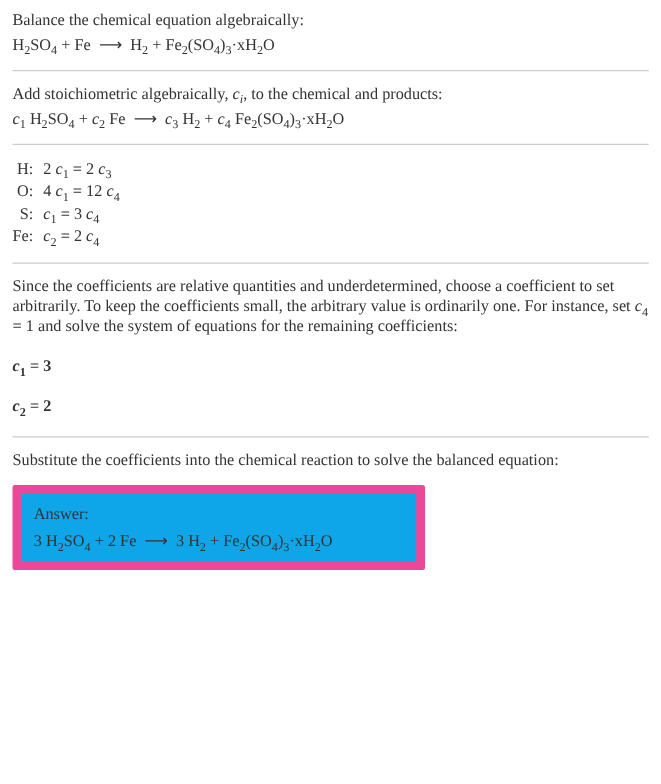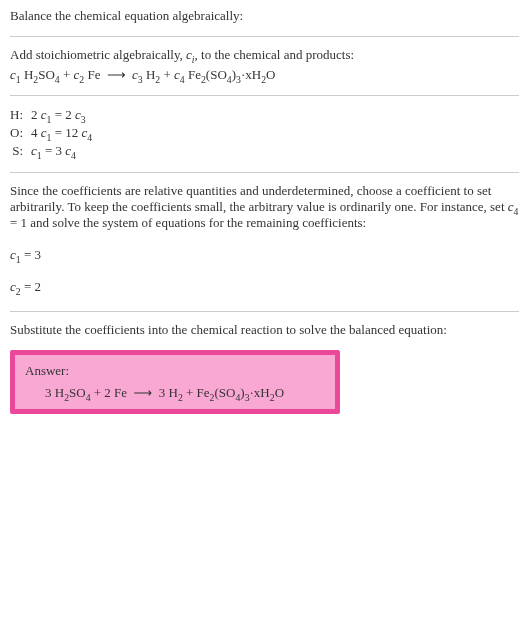--- a/index.html
+++ b/index.html
@@ -51,46 +51,47 @@
     }
     .tcell-eq {
       display: table-cell;
       padding: 1px 0;
     }
     .coeffs {
       margin-top: 4px;
     }
     .coeffs div {
       margin: 16px 0;
+      font-weight: bold;
     }
     .answer-box {
-      border: 5px solid #ec4899;
-      background: #f9a8d4;
+      border: 7px solid #ec4899;
+      background: #0ea5e9;
       padding: 8px 10px;
       border-radius: 2px;
       display: inline-block;
       min-width: 330px;
     }
     .answer-label {
       margin-bottom: 6px;
     }
     .answer-eq {
-      margin-left: 20px;
     }
     .arrow {
       font-family: Arial, sans-serif;
     }
   </style>
 </head>
 <body>
 
 
 
 <div class="section">
   <div>Balance the chemical equation algebraically:</div>
+  <div class="equation">H<span class="sub">2</span>SO<span class="sub">4</span> + Fe &nbsp;<span class="arrow">⟶</span>&nbsp; H<span class="sub">2</span> + Fe<span class="sub">2</span>(SO<span class="sub">4</span>)<span class="sub">3</span>·xH<span class="sub">2</span>O</div>
 </div>
 
 <hr class="hr">
 
 <div class="section">
   <div><span>Add stoichiometric algebraically, </span><span class="italic">c<span class="sub">i</span></span><span>, to the chemical and products:</span></div>
   <div class="equation"><span class="italic">c</span><span class="sub">1</span> H<span class="sub">2</span>SO<span class="sub">4</span> + <span class="italic">c</span><span class="sub">2</span> Fe &nbsp;<span class="arrow">⟶</span>&nbsp; <span class="italic">c</span><span class="sub">3</span> H<span class="sub">2</span> + <span class="italic">c</span><span class="sub">4</span> Fe<span class="sub">2</span>(SO<span class="sub">4</span>)<span class="sub">3</span>·xH<span class="sub">2</span>O</div>
 </div>
 
 <hr class="hr">
@@ -101,20 +102,24 @@
       <div class="tcell-label">H:</div>
       <div class="tcell-eq">2 <span class="italic">c</span><span class="sub">1</span> = 2 <span class="italic">c</span><span class="sub">3</span></div>
     </div>
     <div class="trow">
       <div class="tcell-label">O:</div>
       <div class="tcell-eq">4 <span class="italic">c</span><span class="sub">1</span> = 12 <span class="italic">c</span><span class="sub">4</span></div>
     </div>
     <div class="trow">
       <div class="tcell-label">S:</div>
       <div class="tcell-eq"><span class="italic">c</span><span class="sub">1</span> = 3 <span class="italic">c</span><span class="sub">4</span></div>
+    </div>
+    <div class="trow">
+      <div class="tcell-label">Fe:</div>
+      <div class="tcell-eq"><span class="italic">c</span><span class="sub">2</span> = 2 <span class="italic">c</span><span class="sub">4</span></div>
     </div>
   </div>
 </div>
 
 <hr class="hr">
 
 <div class="section">
   <div>Since the coefficients are relative quantities and underdetermined, choose a coefficient to set arbitrarily. To keep the coefficients small, the arbitrary value is ordinarily one. For instance, set <span class="italic">c</span><span class="sub">4</span> = 1 and solve the system of equations for the remaining coefficients:</div>
   <div class="coeffs">
     <div><span class="italic">c</span><span class="sub">1</span> = 3</div>

